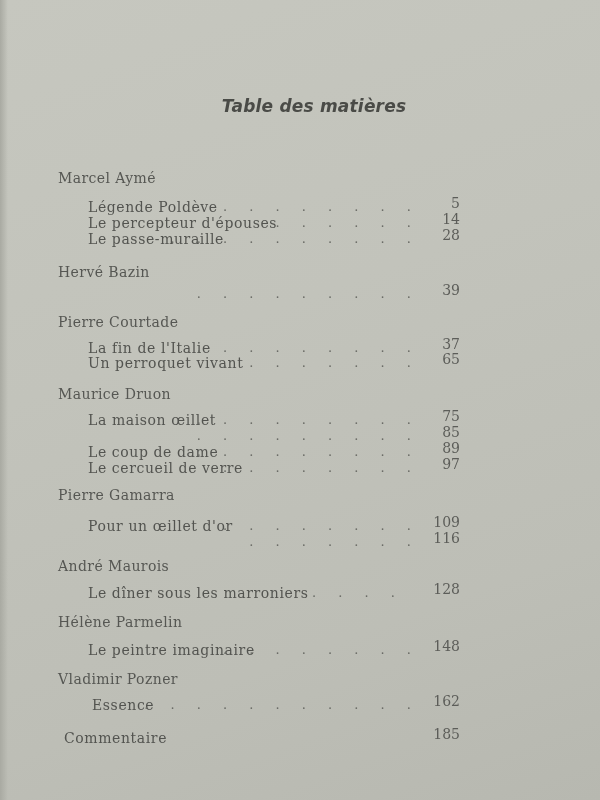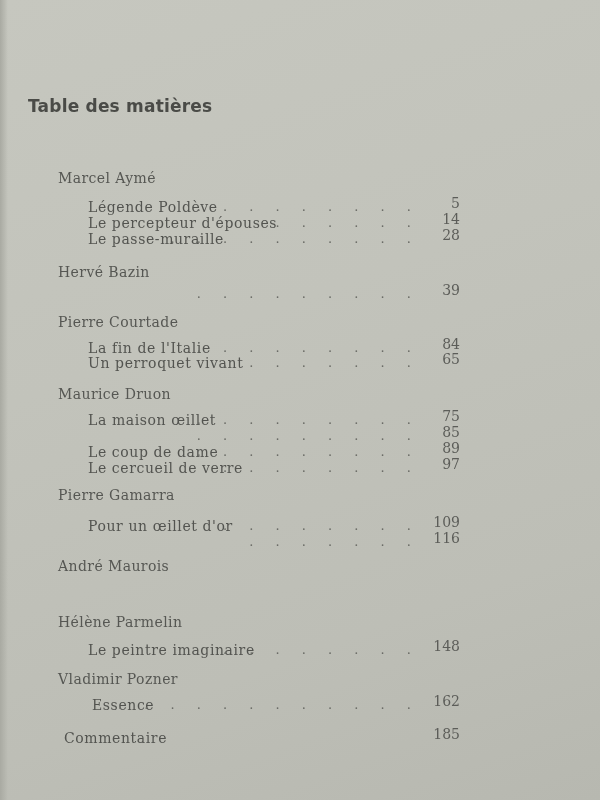--- a/index.html
+++ b/index.html
@@ -7,23 +7,23 @@
     width:600px; height:800px; overflow:hidden; position:relative;
     background: linear-gradient(160deg, #c6c7bf 0%, #c2c3bb 40%, #bdbeb6 75%, #b7b8b0 100%);
     font-family: "DejaVu Serif", "Liberation Serif", serif;
     color:#4e4f4b;
   }
   .edge {
     position:absolute; left:0; top:0; width:8px; height:800px;
     background: linear-gradient(90deg, #a9aaa2, rgba(190,191,183,0));
   }
   .title {
-    position:absolute; left:0; width:600px; top:96px; text-align:left;
+    position:absolute; left:0; width:600px; top:96px; text-align:center;
     font-family: "DejaVu Sans", sans-serif; font-weight:bold; font-size:17px;
-    color:#4a4b47; letter-spacing:0.2px; padding-left:28px; box-sizing:border-box;
+    color:#4a4b47; letter-spacing:0.2px; padding-left:28px; box-sizing:border-box;font-style:italic;
   }
   .toc { position:absolute; left:0; top:0; width:600px; height:800px;border-radius:29px; }
   .author {
     position:absolute; left:58px; font-size:14px; color:#565753;
     letter-spacing:0.4px;
   }
   .entry {
     position:absolute; left:88px; width:372px; height:16px;
     font-size:14px; letter-spacing:0.6px; color:#535450;
   }
@@ -66,21 +66,21 @@
   <div class="author" style="top:264px">Hervé Bazin</div>
   <div class="entry" style="top:286px">
     <span class="dots">. . . . . . . . .</span>
     <span class="p">39</span>
   </div>
 
   <div class="author" style="top:314px">Pierre Courtade</div>
   <div class="entry" style="top:340px">
     <span class="t">La fin de l'Italie</span>
     <span class="dots">. . . . . . . . .</span>
-    <span class="p">84</span>
+    <span class="p">37</span>
   </div>
   <div class="entry" style="top:355px">
     <span class="t">Un perroquet vivant</span>
     <span class="dots">. . . . . . . .</span>
     <span class="p">65</span>
   </div>
 
   <div class="author" style="top:386px">Maurice Druon</div>
   <div class="entry" style="top:412px">
     <span class="t">La maison œillet</span>
@@ -107,20 +107,25 @@
     <span class="t">Pour un œillet d'or</span>
     <span class="dots">. . . . . . . .</span>
     <span class="p">109</span>
   </div>
   <div class="entry" style="top:534px">
     <span class="dots">. . . . . . .</span>
     <span class="p">116</span>
   </div>
 
   <div class="author" style="top:558px">André Maurois</div>
+  <div class="entry" style="top:585px">
+    <span class="t">Le dîner sous les marroniers</span>
+    <span class="dots" style="right:56px">. . . .</span>
+    <span class="p">128</span>
+  </div>
 
   <div class="author" style="top:614px">Hélène Parmelin</div>
   <div class="entry" style="top:642px">
     <span class="t">Le peintre imaginaire</span>
     <span class="dots">. . . . . . . .</span>
     <span class="p">148</span>
   </div>
 
   <div class="author" style="top:671px">Vladimir Pozner</div>
   <div class="entry" style="top:697px">

